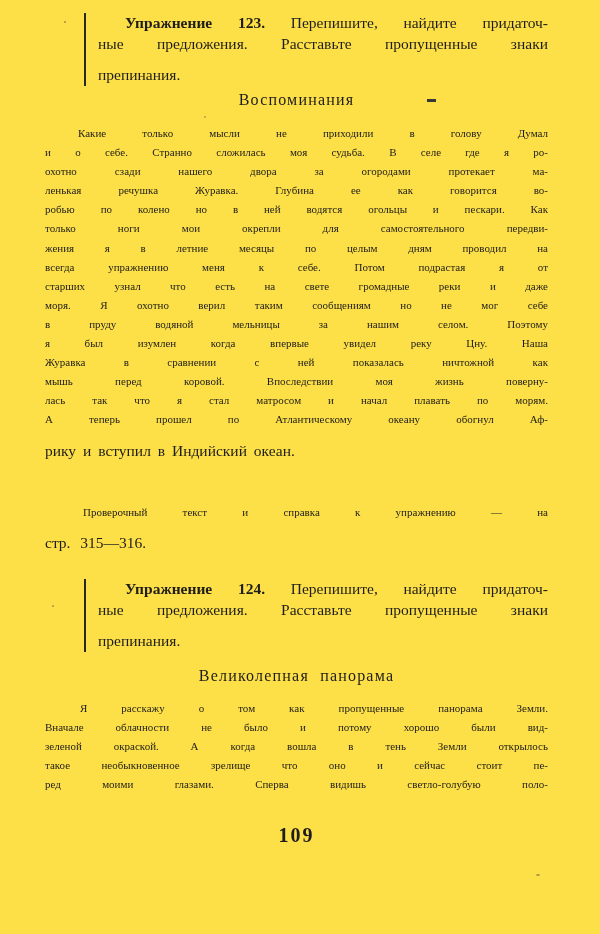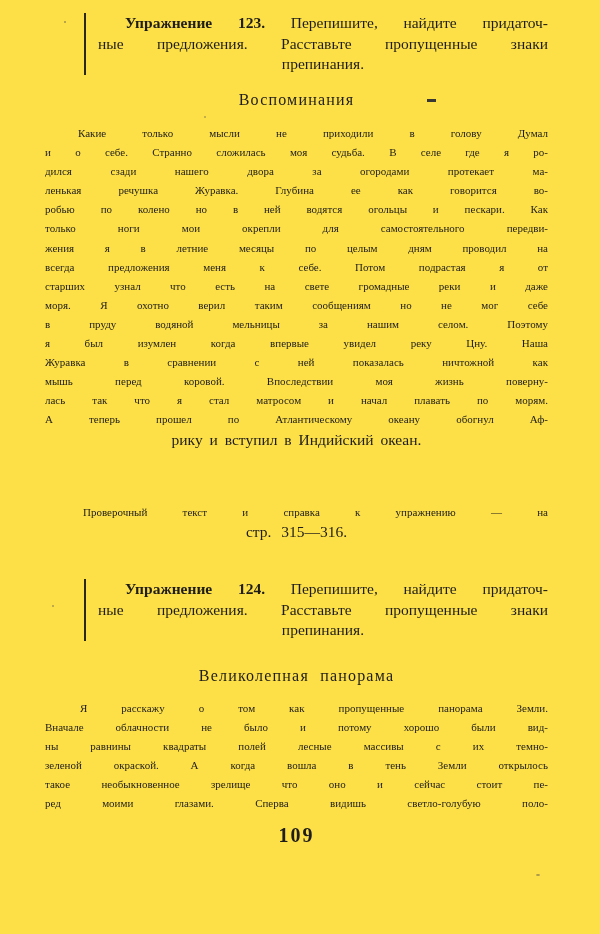--- a/index.html
+++ b/index.html
@@ -15,26 +15,27 @@
   .jline{ 
     text-align:justify;
     text-align-last:justify;
     white-space:nowrap;
     height:19.1px;
     line-height:19.1px;
     font-size:11px;
     overflow:visible;
   }
   .lline{ 
-    text-align:center;
+    text-align:left;
     white-space:nowrap;
     height:19.1px;
     line-height:19.1px;
     font-size:15.5px;
     word-spacing:3px;
+    margin-top:11px;
   }
   
   .instr{
     position:absolute;
     left:84px;
     width:464px;
     box-sizing:border-box;
     border-left:2px solid #2a2825;
     padding-left:12px;
   }
@@ -78,26 +79,26 @@
     <div class="jline">ные предложения. Расставьте пропущенные знаки</div>
     <div class="lline">препинания.</div>
   </div>
 
   <div class="chapter" style="top:90px">Воспоминания</div>
   <div class="dash-artifact" style="left:427px;top:99px"></div>
 
   <div class="para" style="top:124px">
     <div class="jline indent1">Какие только мысли не приходили в голову Думал</div>
     <div class="jline">и о себе. Странно сложилась моя судьба. В селе где я ро-</div>
-    <div class="jline">дился сзади нашего двора за огородами протекает ма-</div>
+    <div class="jline">охотно сзади нашего двора за огородами протекает ма-</div>
     <div class="jline">ленькая речушка Журавка. Глубина ее как говорится во-</div>
     <div class="jline">робью по колено но в ней водятся огольцы и пескари. Как</div>
     <div class="jline">только ноги мои окрепли для самостоятельного передви-</div>
     <div class="jline">жения я в летние месяцы по целым дням проводил на</div>
-    <div class="jline">всегда предложения меня к себе. Потом подрастая я от</div>
+    <div class="jline">всегда упражнению меня к себе. Потом подрастая я от</div>
     <div class="jline">старших узнал что есть на свете громадные реки и даже</div>
     <div class="jline">моря. Я охотно верил таким сообщениям но не мог себе</div>
     <div class="jline">в пруду водяной мельницы за нашим селом. Поэтому</div>
     <div class="jline">я был изумлен когда впервые увидел реку Цну. Наша</div>
     <div class="jline">Журавка в сравнении с ней показалась ничтожной как</div>
     <div class="jline">мышь перед коровой. Впоследствии моя жизнь поверну-</div>
     <div class="jline">лась так что я стал матросом и начал плавать по морям.</div>
     <div class="jline">А теперь прошел по Атлантическому океану обогнул Аф-</div>
     <div class="lline">рику и вступил в Индийский океан.</div>
   </div>
@@ -111,21 +112,20 @@
     <div class="jline first"><b>Упражнение 124.</b><span> Перепишите, найдите придаточ-</span></div>
     <div class="jline">ные предложения. Расставьте пропущенные знаки</div>
     <div class="lline">препинания.</div>
   </div>
 
   <div class="chapter" style="top:666px">Великолепная панорама</div>
 
   <div class="para" style="top:699px">
     <div class="jline indent3">Я расскажу о том как пропущенные панорама Земли.</div>
     <div class="jline">Вначале облачности не было и потому хорошо были вид-</div>
-    <div class="jline">ны равнины квадраты полей лесные массивы с их темно-</div>
     <div class="jline">зеленой окраской. А когда вошла в тень Земли открылось</div>
     <div class="jline">такое необыкновенное зрелище что оно и сейчас стоит пе-</div>
     <div class="jline">ред моими глазами. Сперва видишь светло-голубую поло-</div>
   </div>
 
   <div class="pagenum" style="top:825px">109</div>
 
   <div class="speck" style="left:64px;top:21px;width:2px;height:2px;opacity:.55"></div>
   <div class="speck" style="left:52px;top:605px;width:2px;height:2px;opacity:.5"></div>
   <div class="speck" style="left:204px;top:116px;width:2px;height:2px;opacity:.45"></div>

